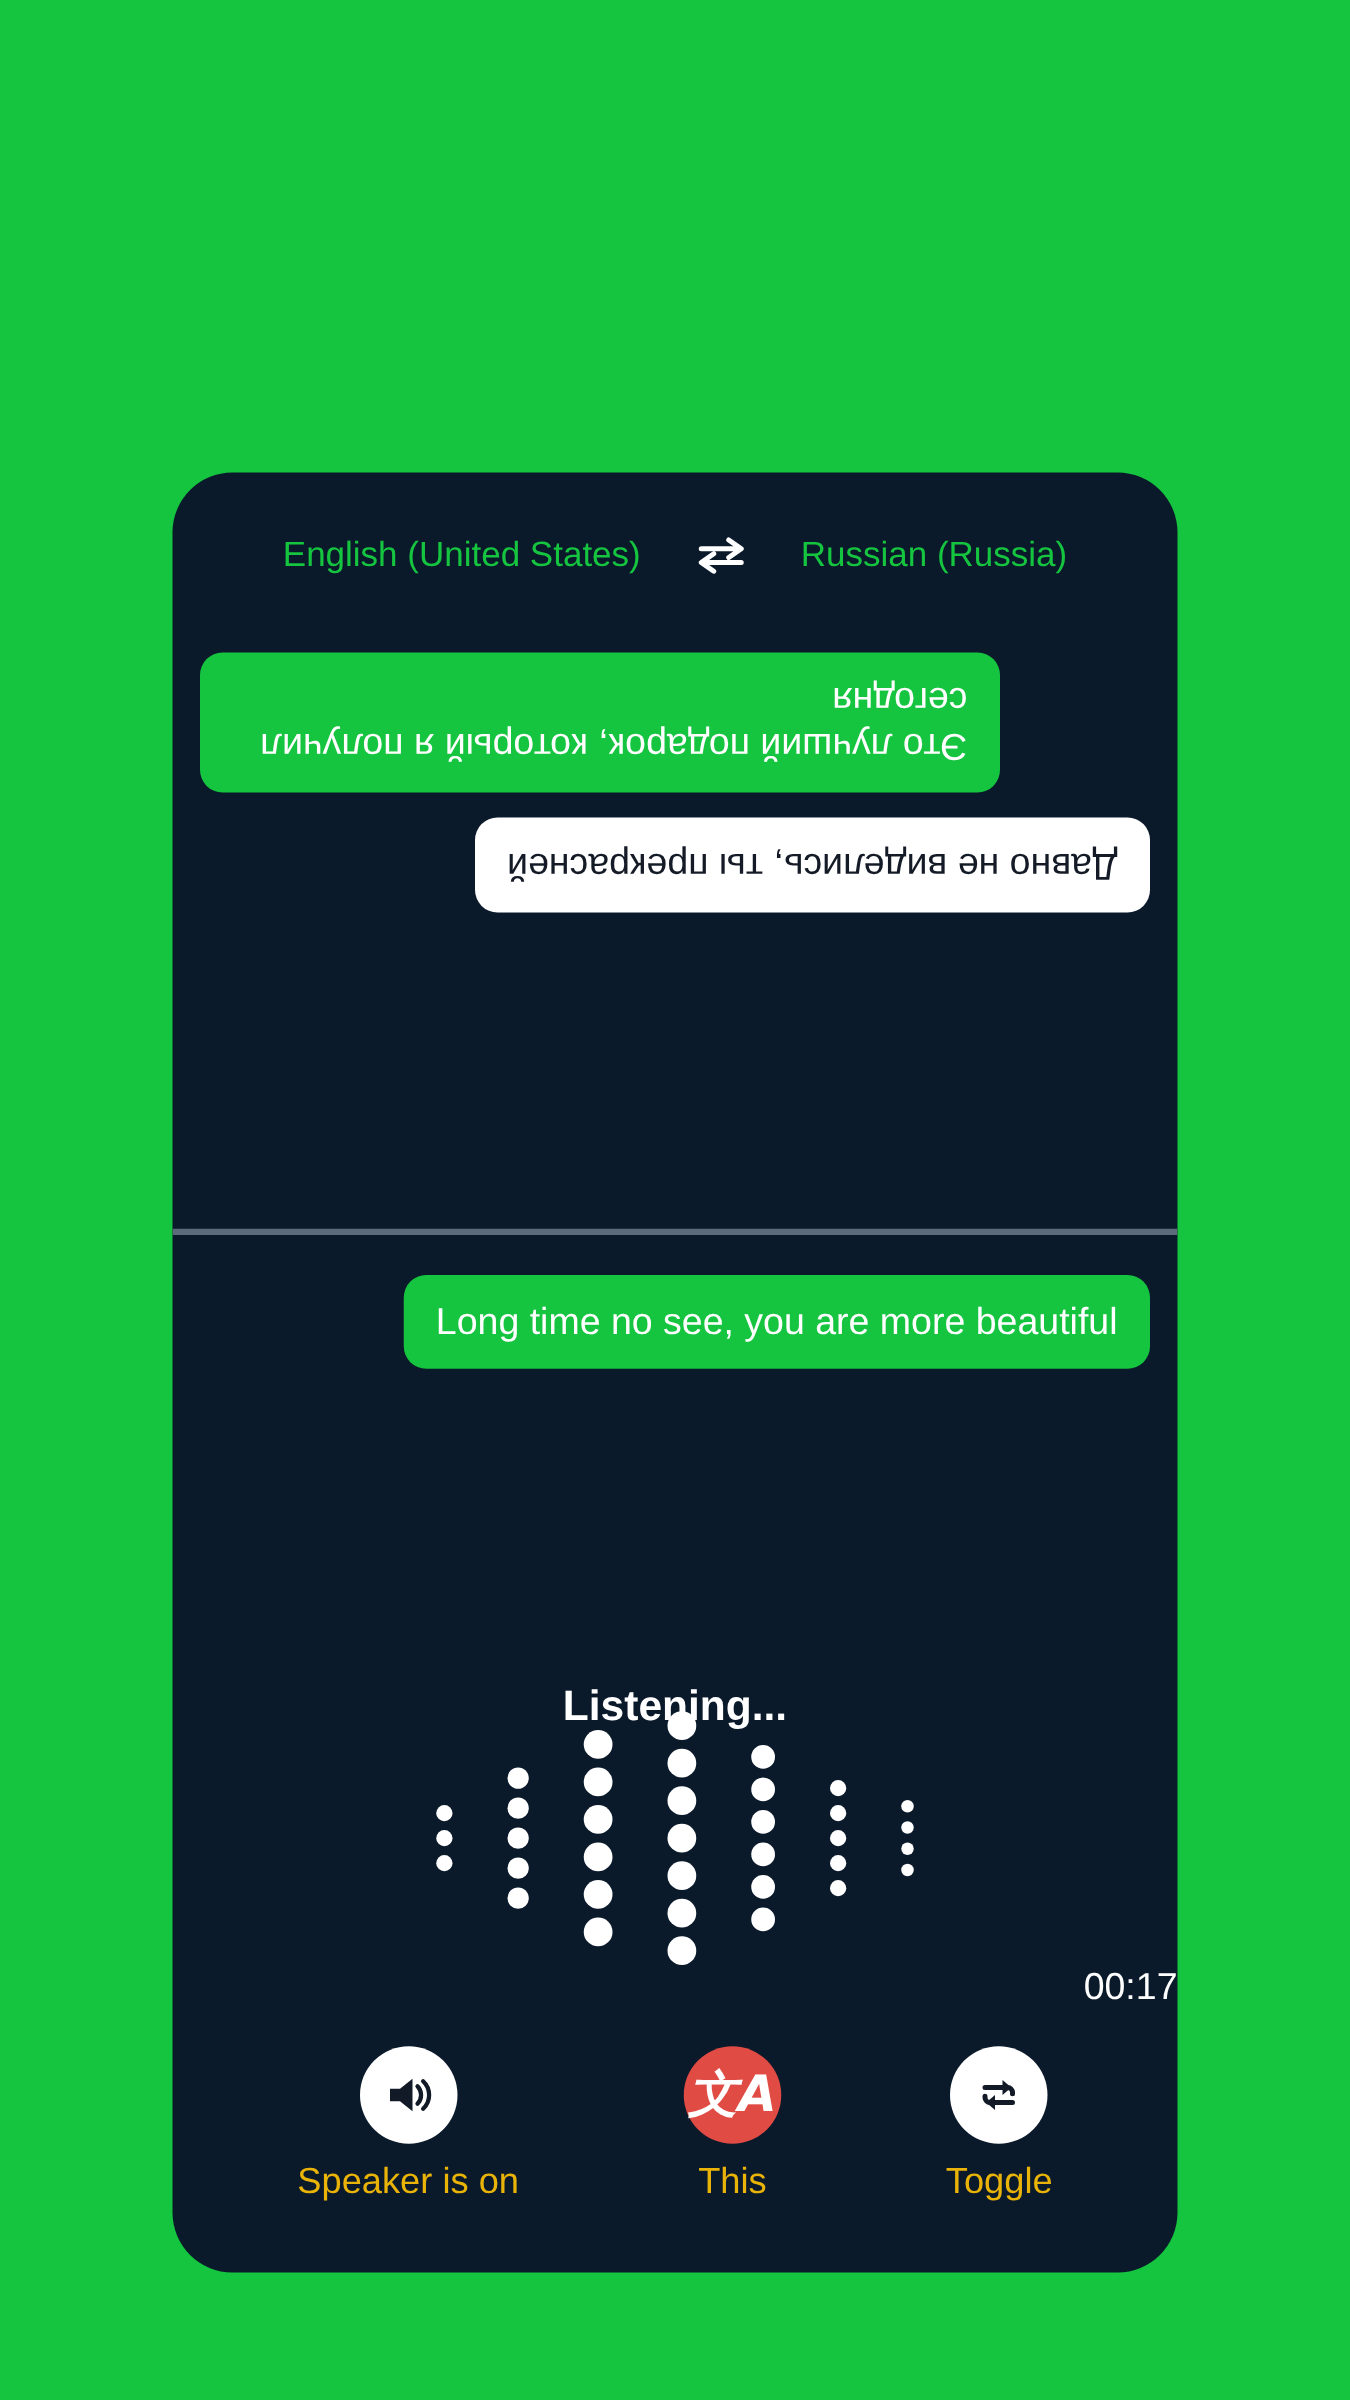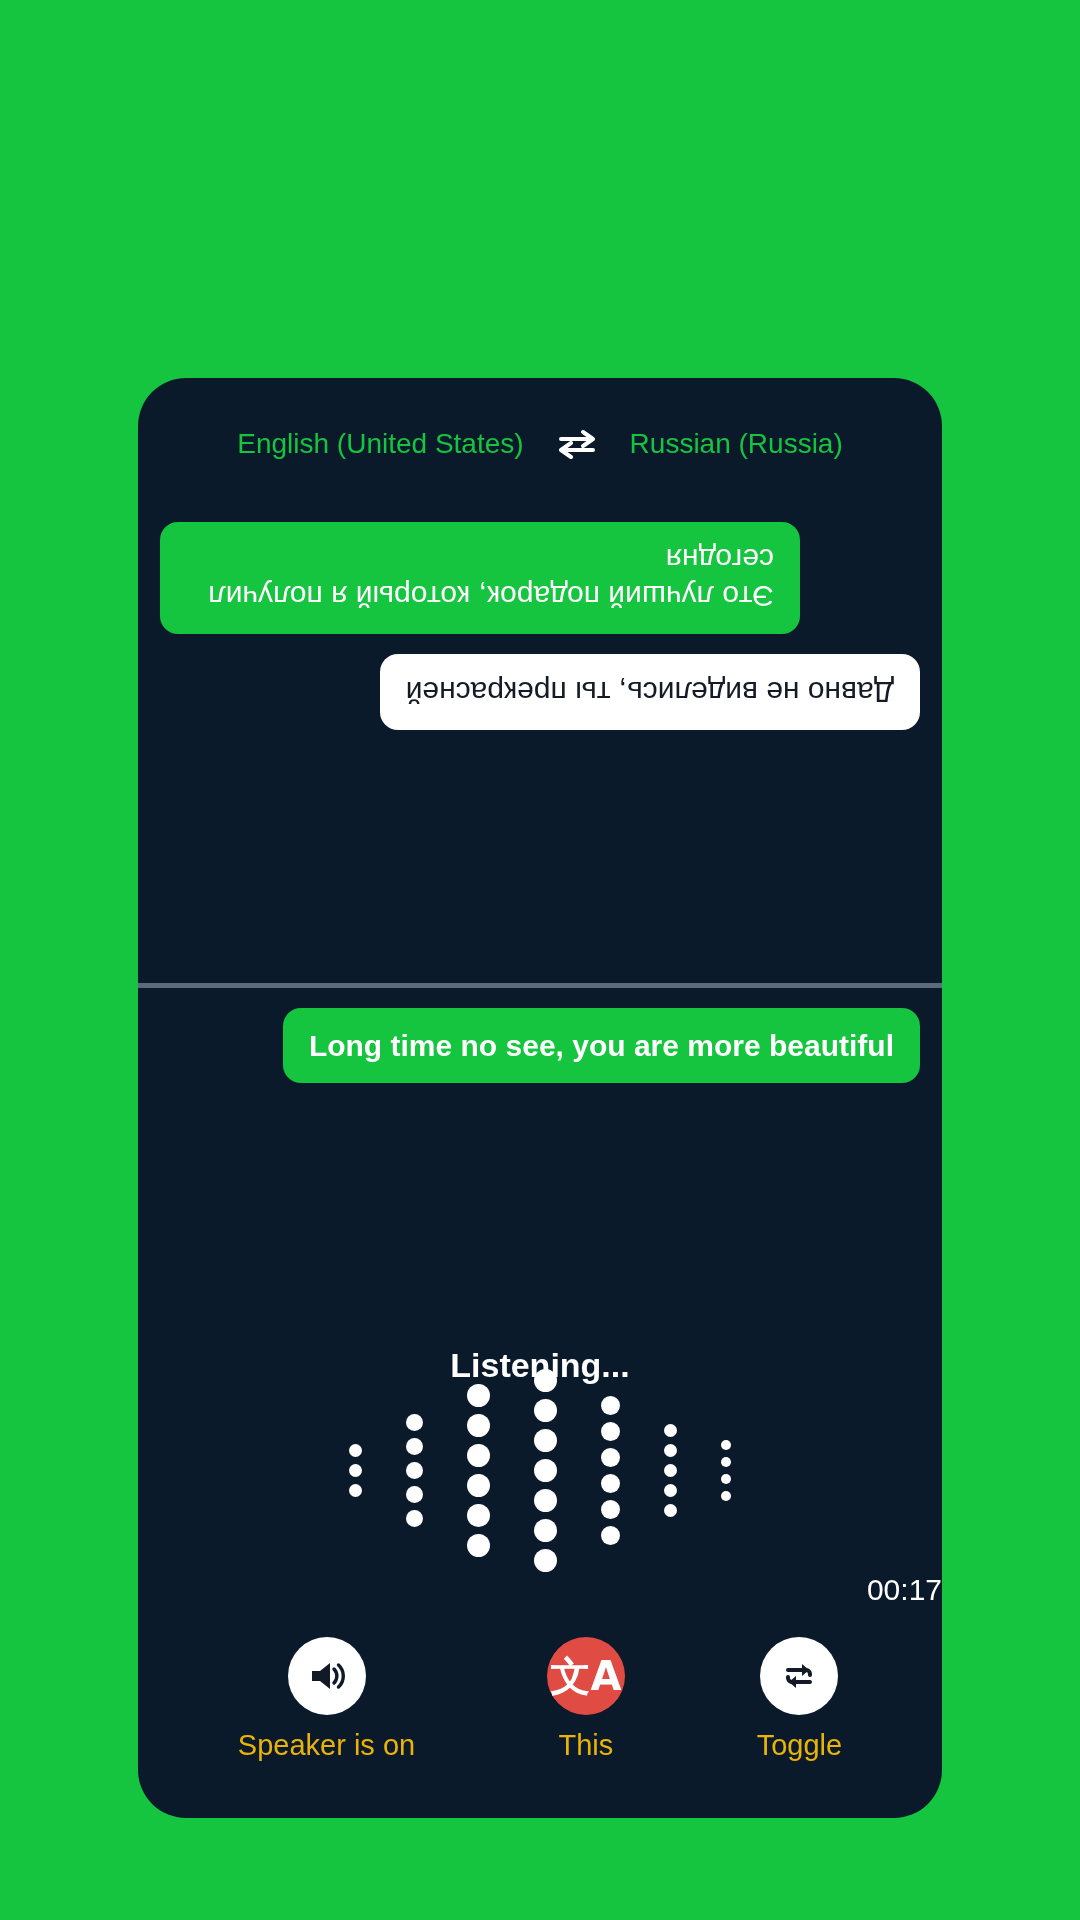--- a/index.html
+++ b/index.html
@@ -34,21 +34,21 @@
     border-radius:48px;
     overflow:hidden;
   }
   
   .lang-bar {
     position:absolute;
     top:50px; left:0; width:804px;
     display:flex;
     align-items:center;
     justify-content:center;
-    gap:31px;
+    gap:42px;
   }
   .lang-label {
     color:#15C43F;
     font-size:28px;
     white-space:nowrap;
   }
   .swap-icon {
     display:flex; align-items:center; justify-content:center;
     width:44px; height:30px;
   }
@@ -62,22 +62,21 @@
   }
   .divider {
     position:absolute;
     left:0; top:605px; width:804px; height:5px;
     background:#5B6B7C;
   }
   .pane-bottom {
     position:absolute;
     left:0; top:610px; width:804px;
     display:flex; flex-direction:column;
-    padding:20px 22px 0 22px;
-    font-weight:bold;
+    padding:32px 22px 0 22px;
   }
   .msg-row { display:flex; margin-bottom:20px; }
   .msg-row.right { justify-content:flex-end; }
   .msg-row.left  { justify-content:flex-start; }
   .bubble {
     border-radius:18px;
     padding:19px 26px;
     font-size:30px;
     line-height:1.24;
     max-width:640px;
@@ -129,21 +128,21 @@
   .ctrl { display:flex; flex-direction:column; align-items:center; gap:14px; }
   .ctrl-circle {
     width:78px; height:78px; border-radius:50%;
     display:flex; align-items:center; justify-content:center;
   }
   .ctrl-circle.white { background:#ffffff; }
   .ctrl-circle.red   { background:#E04B44; }
   .ctrl-label { color:#eab308; font-size:29px; white-space:nowrap; }
   .quit-glyph {
     color:#ffffff; font-size:40px; font-weight:bold;
-    font-family:"DejaVu Sans", sans-serif; line-height:1;
+    font-family:"DejaVu Sans", sans-serif; line-height:1;font-style:italic;
   }
 </style>
 </head>
 <body>
 
 <div id="page">
 
 
   <div class="phone-card">
 

